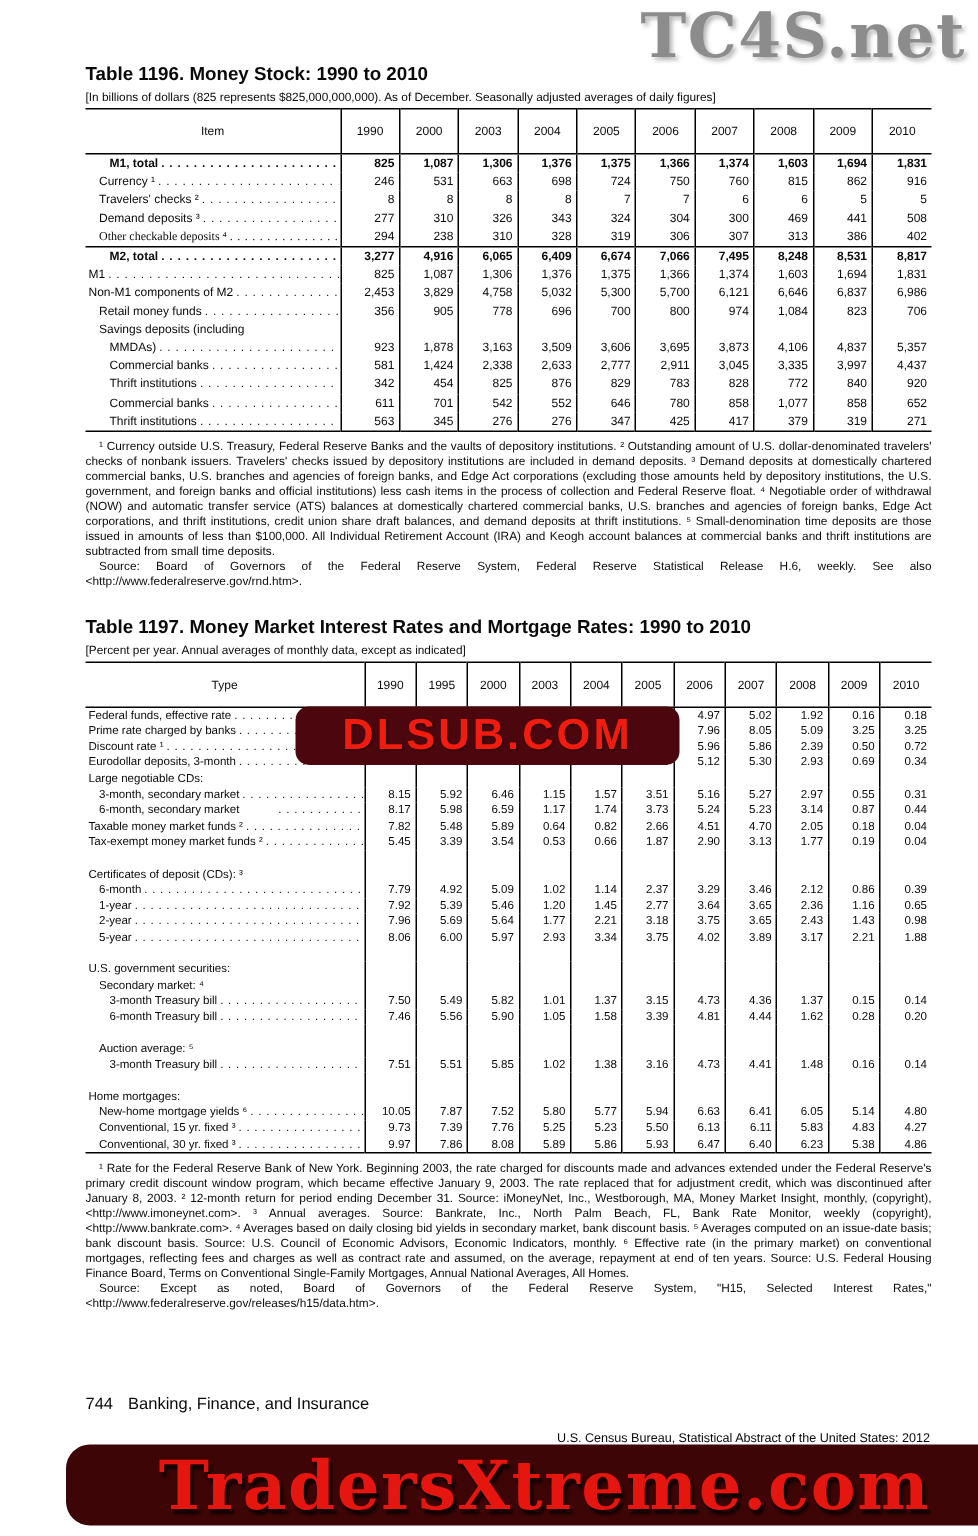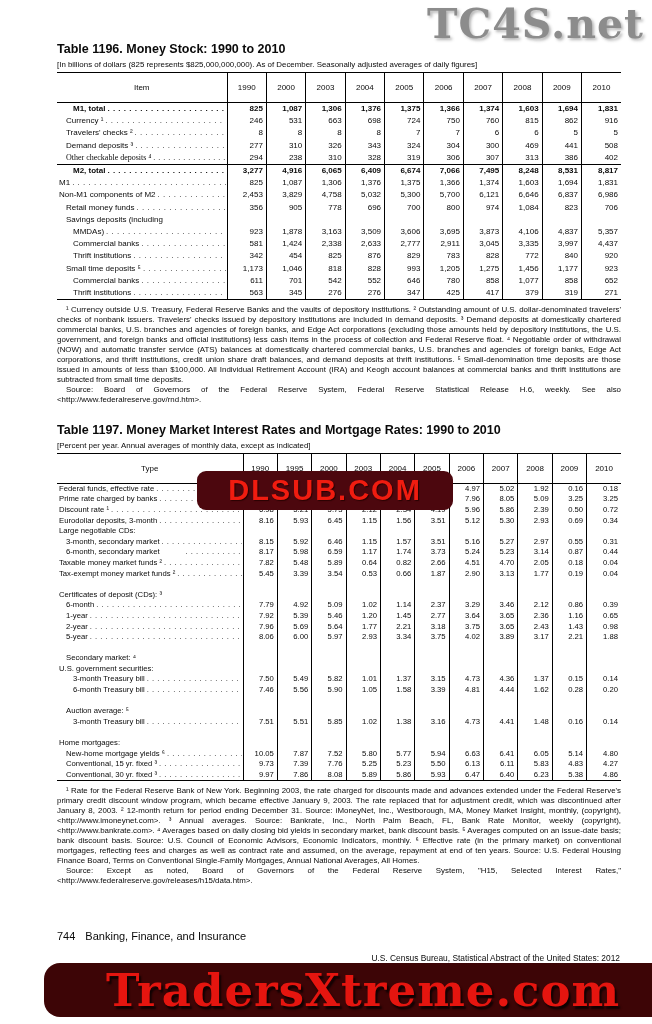--- a/index.html
+++ b/index.html
@@ -314,38 +314,20 @@
             <td class="num">876</td>
             <td class="num">829</td>
             <td class="num">783</td>
             <td class="num">828</td>
             <td class="num">772</td>
             <td class="num">840</td>
             <td class="num">920</td>
           </tr>
           <tr>
             <td class="item">
-              <div class="ii" style="padding-left: 9px;">
-                <span class="lbl">Small time deposits ⁵</span>
-                <span class="dots"></span>
-              </div>
-            </td>
-            <td class="num">1,173</td>
-            <td class="num">1,046</td>
-            <td class="num">818</td>
-            <td class="num">828</td>
-            <td class="num">993</td>
-            <td class="num">1,205</td>
-            <td class="num">1,275</td>
-            <td class="num">1,456</td>
-            <td class="num">1,177</td>
-            <td class="num">923</td>
-          </tr>
-          <tr>
-            <td class="item">
               <div class="ii" style="padding-left: 16px;">
                 <span class="lbl">Commercial banks</span>
                 <span class="dots"></span>
               </div>
             </td>
             <td class="num">611</td>
             <td class="num">701</td>
             <td class="num">542</td>
             <td class="num">552</td>
             <td class="num">646</td>
@@ -692,40 +674,40 @@
             <td class="num"></td>
             <td class="num"></td>
             <td class="num"></td>
             <td class="num"></td>
             <td class="num"></td>
             <td class="num"></td>
             <td class="num"></td>
           </tr>
           <tr>
             <td class="item">
+              <div class="ii" style="padding-left: 2px;">
+                <span class="lbl">U.S. government securities:</span>
+              </div>
+            </td>
+            <td class="num"></td>
+            <td class="num"></td>
+            <td class="num"></td>
+            <td class="num"></td>
+            <td class="num"></td>
+            <td class="num"></td>
+            <td class="num"></td>
+            <td class="num"></td>
+            <td class="num"></td>
+            <td class="num"></td>
+            <td class="num"></td>
+          </tr>
+          <tr>
+            <td class="item">
               <div class="ii" style="padding-left: 9px;">
                 <span class="lbl">Secondary market: ⁴</span>
-              </div>
-            </td>
-            <td class="num"></td>
-            <td class="num"></td>
-            <td class="num"></td>
-            <td class="num"></td>
-            <td class="num"></td>
-            <td class="num"></td>
-            <td class="num"></td>
-            <td class="num"></td>
-            <td class="num"></td>
-            <td class="num"></td>
-            <td class="num"></td>
-          </tr>
-          <tr>
-            <td class="item">
-              <div class="ii" style="padding-left: 2px;">
-                <span class="lbl">U.S. government securities:</span>
               </div>
             </td>
             <td class="num"></td>
             <td class="num"></td>
             <td class="num"></td>
             <td class="num"></td>
             <td class="num"></td>
             <td class="num"></td>
             <td class="num"></td>
             <td class="num"></td>

